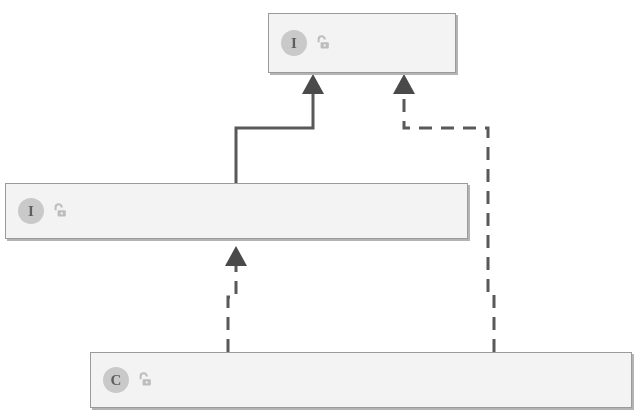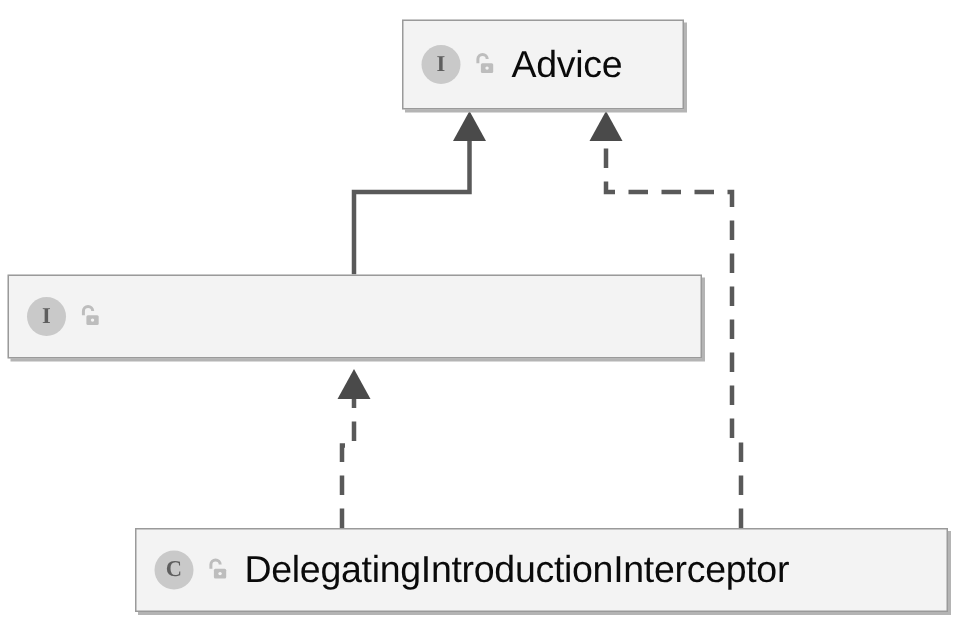--- a/index.html
+++ b/index.html
@@ -108,21 +108,20 @@
   </svg>
 
   <div class="node" id="node-advice">
     <div class="node-inner">
       <span class="type-badge">I</span>
       <svg class="vis-icon" viewBox="0 0 18 18" xmlns="http://www.w3.org/2000/svg">
         <path d="M4.6 8.2 V5.4 a3.1 3.1 0 0 1 6.2 0" fill="none" stroke="#bdbdbd" stroke-width="2"></path>
         <rect x="6.6" y="8.2" width="8.2" height="6.4" rx="1" fill="#bdbdbd"></rect>
         <circle cx="10.7" cy="11.4" r="1.15" fill="#f3f3f3"></circle>
       </svg>
-      <span class="node-label">Advice</span>
     </div>
   </div>
 
   <div class="node" id="node-dynamicintroductionadvice">
     <div class="node-inner">
       <span class="type-badge">I</span>
       <svg class="vis-icon" viewBox="0 0 18 18" xmlns="http://www.w3.org/2000/svg">
         <path d="M4.6 8.2 V5.4 a3.1 3.1 0 0 1 6.2 0" fill="none" stroke="#bdbdbd" stroke-width="2"></path>
         <rect x="6.6" y="8.2" width="8.2" height="6.4" rx="1" fill="#bdbdbd"></rect>
         <circle cx="10.7" cy="11.4" r="1.15" fill="#f3f3f3"></circle>
@@ -131,17 +130,16 @@
   </div>
 
   <div class="node" id="node-delegatingintroductioninterceptor">
     <div class="node-inner">
       <span class="type-badge">C</span>
       <svg class="vis-icon" viewBox="0 0 18 18" xmlns="http://www.w3.org/2000/svg">
         <path d="M4.6 8.2 V5.4 a3.1 3.1 0 0 1 6.2 0" fill="none" stroke="#bdbdbd" stroke-width="2"></path>
         <rect x="6.6" y="8.2" width="8.2" height="6.4" rx="1" fill="#bdbdbd"></rect>
         <circle cx="10.7" cy="11.4" r="1.15" fill="#f3f3f3"></circle>
       </svg>
-      <span class="node-label">DelegatingIntroductionInterceptor</span>
     </div>
   </div>
 
 </div>
 
 </body></html>

